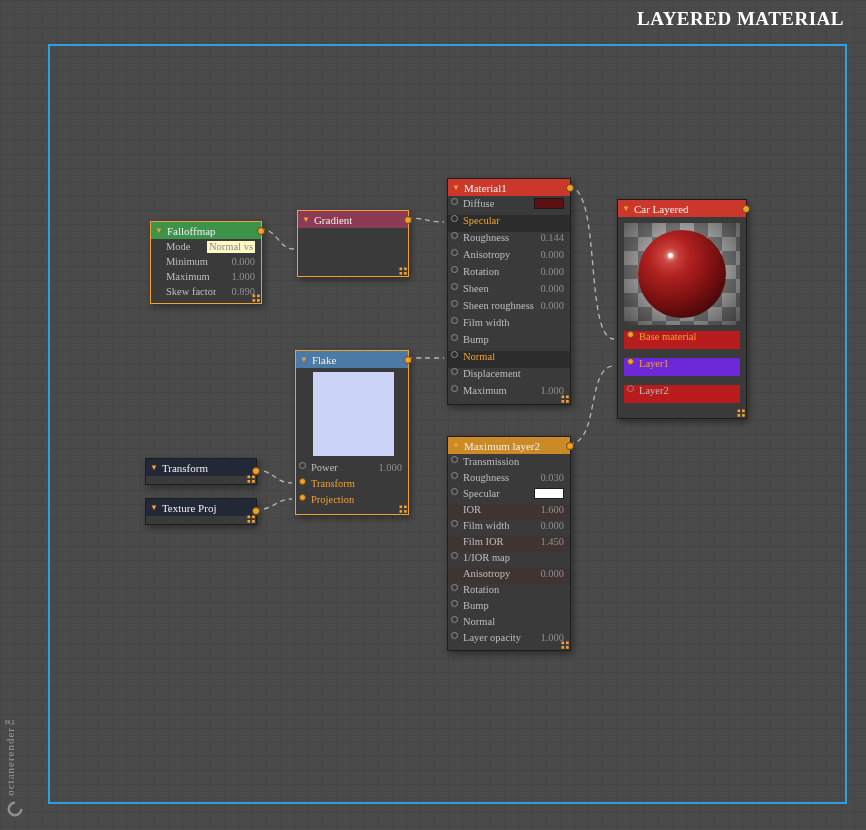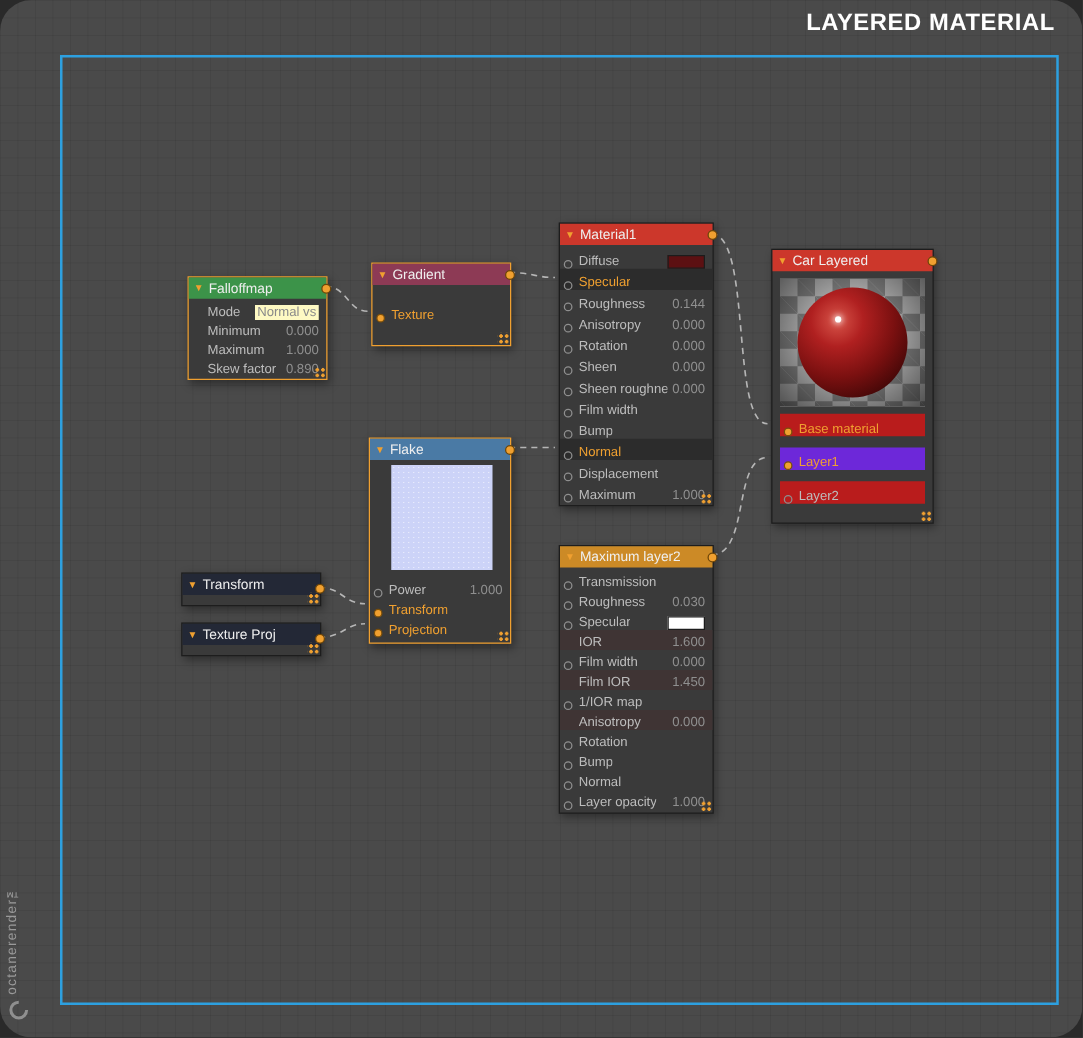--- a/index.html
+++ b/index.html
@@ -1,21 +1,21 @@
 <!DOCTYPE html>
 <html><head>
 <meta charset="utf-8">
 <style>
   html,body{margin:0;padding:0;background:#2a2a2a;}
   .canvas{position:relative;width:866px;height:830px;overflow:hidden;
     background-color:#4a4a4a;
     background-image:linear-gradient(rgba(0,0,0,0.07) 1px,transparent 1px),
                      linear-gradient(90deg,rgba(0,0,0,0.07) 1px,transparent 1px);
     background-size:14px 14px;
-    font-family:Liberation Sans, sans-serif;font-size:11px;color:#c0c0c0;border-radius:25px;}
+    font-family:Liberation Serif, serif;font-size:11px;color:#c0c0c0;}
   .page-title{position:absolute;top:8px;right:22px;font-size:19px;font-weight:700;color:#ffffff;letter-spacing:0.5px;}
   .frame{position:absolute;left:48px;top:44px;width:795px;height:756px;border:2px solid #2da0e0;}
   .wires{position:absolute;left:0;top:0;pointer-events:none;}
 
   .brand{position:absolute;left:4px;bottom:34px;color:#9a9a9a;font-size:11px;
     writing-mode:vertical-rl;transform:rotate(180deg);letter-spacing:1px;}
   .brand-logo{position:absolute;left:6px;bottom:10px;}
 
   .node{position:absolute;background:#3a3a3a;border:1px solid #1d1d1d;box-shadow:2px 3px 7px rgba(0,0,0,0.4);}
   .node.selected{border:1px solid #f0a030;}
@@ -25,21 +25,21 @@
   .outdot{position:absolute;right:-4px;top:50%;transform:translateY(-50%);width:8px;height:8px;border-radius:50%;
     background:#f0a030;border:1px solid #6e4608;box-sizing:border-box;}
   .hdr-green{background:#3c9349;}
   .hdr-maroon{background:#8d3a55;}
   .hdr-red{background:#cc372b;}
   .hdr-blue{background:#4a7aa5;}
   .hdr-amber{background:#cc8a26;}
   .hdr-navy{background:#232836;}
 
   .rows{padding:2px 0;}
-  .row{height:16px;display:flex;align-items:flex-end;padding:0 6px 0 3px;color:#bdbdbd;font-size:10.5px;position:relative;}
+  .row{height:16px;display:flex;align-items:flex-start;padding:0 6px 0 3px;color:#bdbdbd;font-size:10.5px;position:relative;}
   .rh17 .row{height:17px;}
   .rh15 .row{height:15px;}
   .row .pin{width:7px;height:7px;border-radius:50%;border:1px solid #8f8f8f;box-sizing:border-box;margin-right:5px;flex:none;}
   .row .pin.filled{background:#f0a030;border-color:#7a4e0a;}
   .row.nopin .pin{visibility:hidden;}
   .row .label{white-space:nowrap;overflow:hidden;}
   .row .val{margin-left:auto;color:#8f8f8f;padding-left:4px;}
   .row.orange .label{color:#f0a030;}
   .row.dark{background:#2c2c2c;}
   .row.sub{background:#3f3434;}
@@ -126,26 +126,20 @@
     </div>
     <span class="grip"></span>
   </div>
 
   <div class="node selected" style="left:297px;top:210px;width:110px;height:65px;">
     <div class="hdr hdr-maroon">
       <span class="tri">▼</span>
       <span class="hdr-title">Gradient</span>
       <span class="outdot"></span>
     </div>
-    <div class="rows" style="padding-top:14px;">
-      <div class="row orange">
-        <span class="pin filled"></span>
-        <span class="label">Texture</span>
-      </div>
-    </div>
     <span class="grip"></span>
   </div>
 
   <div class="node rh17" style="left:447px;top:178px;width:122px;">
     <div class="hdr hdr-red">
       <span class="tri">▼</span>
       <span class="hdr-title">Material1</span>
       <span class="outdot"></span>
     </div>
     <div class="rows">

